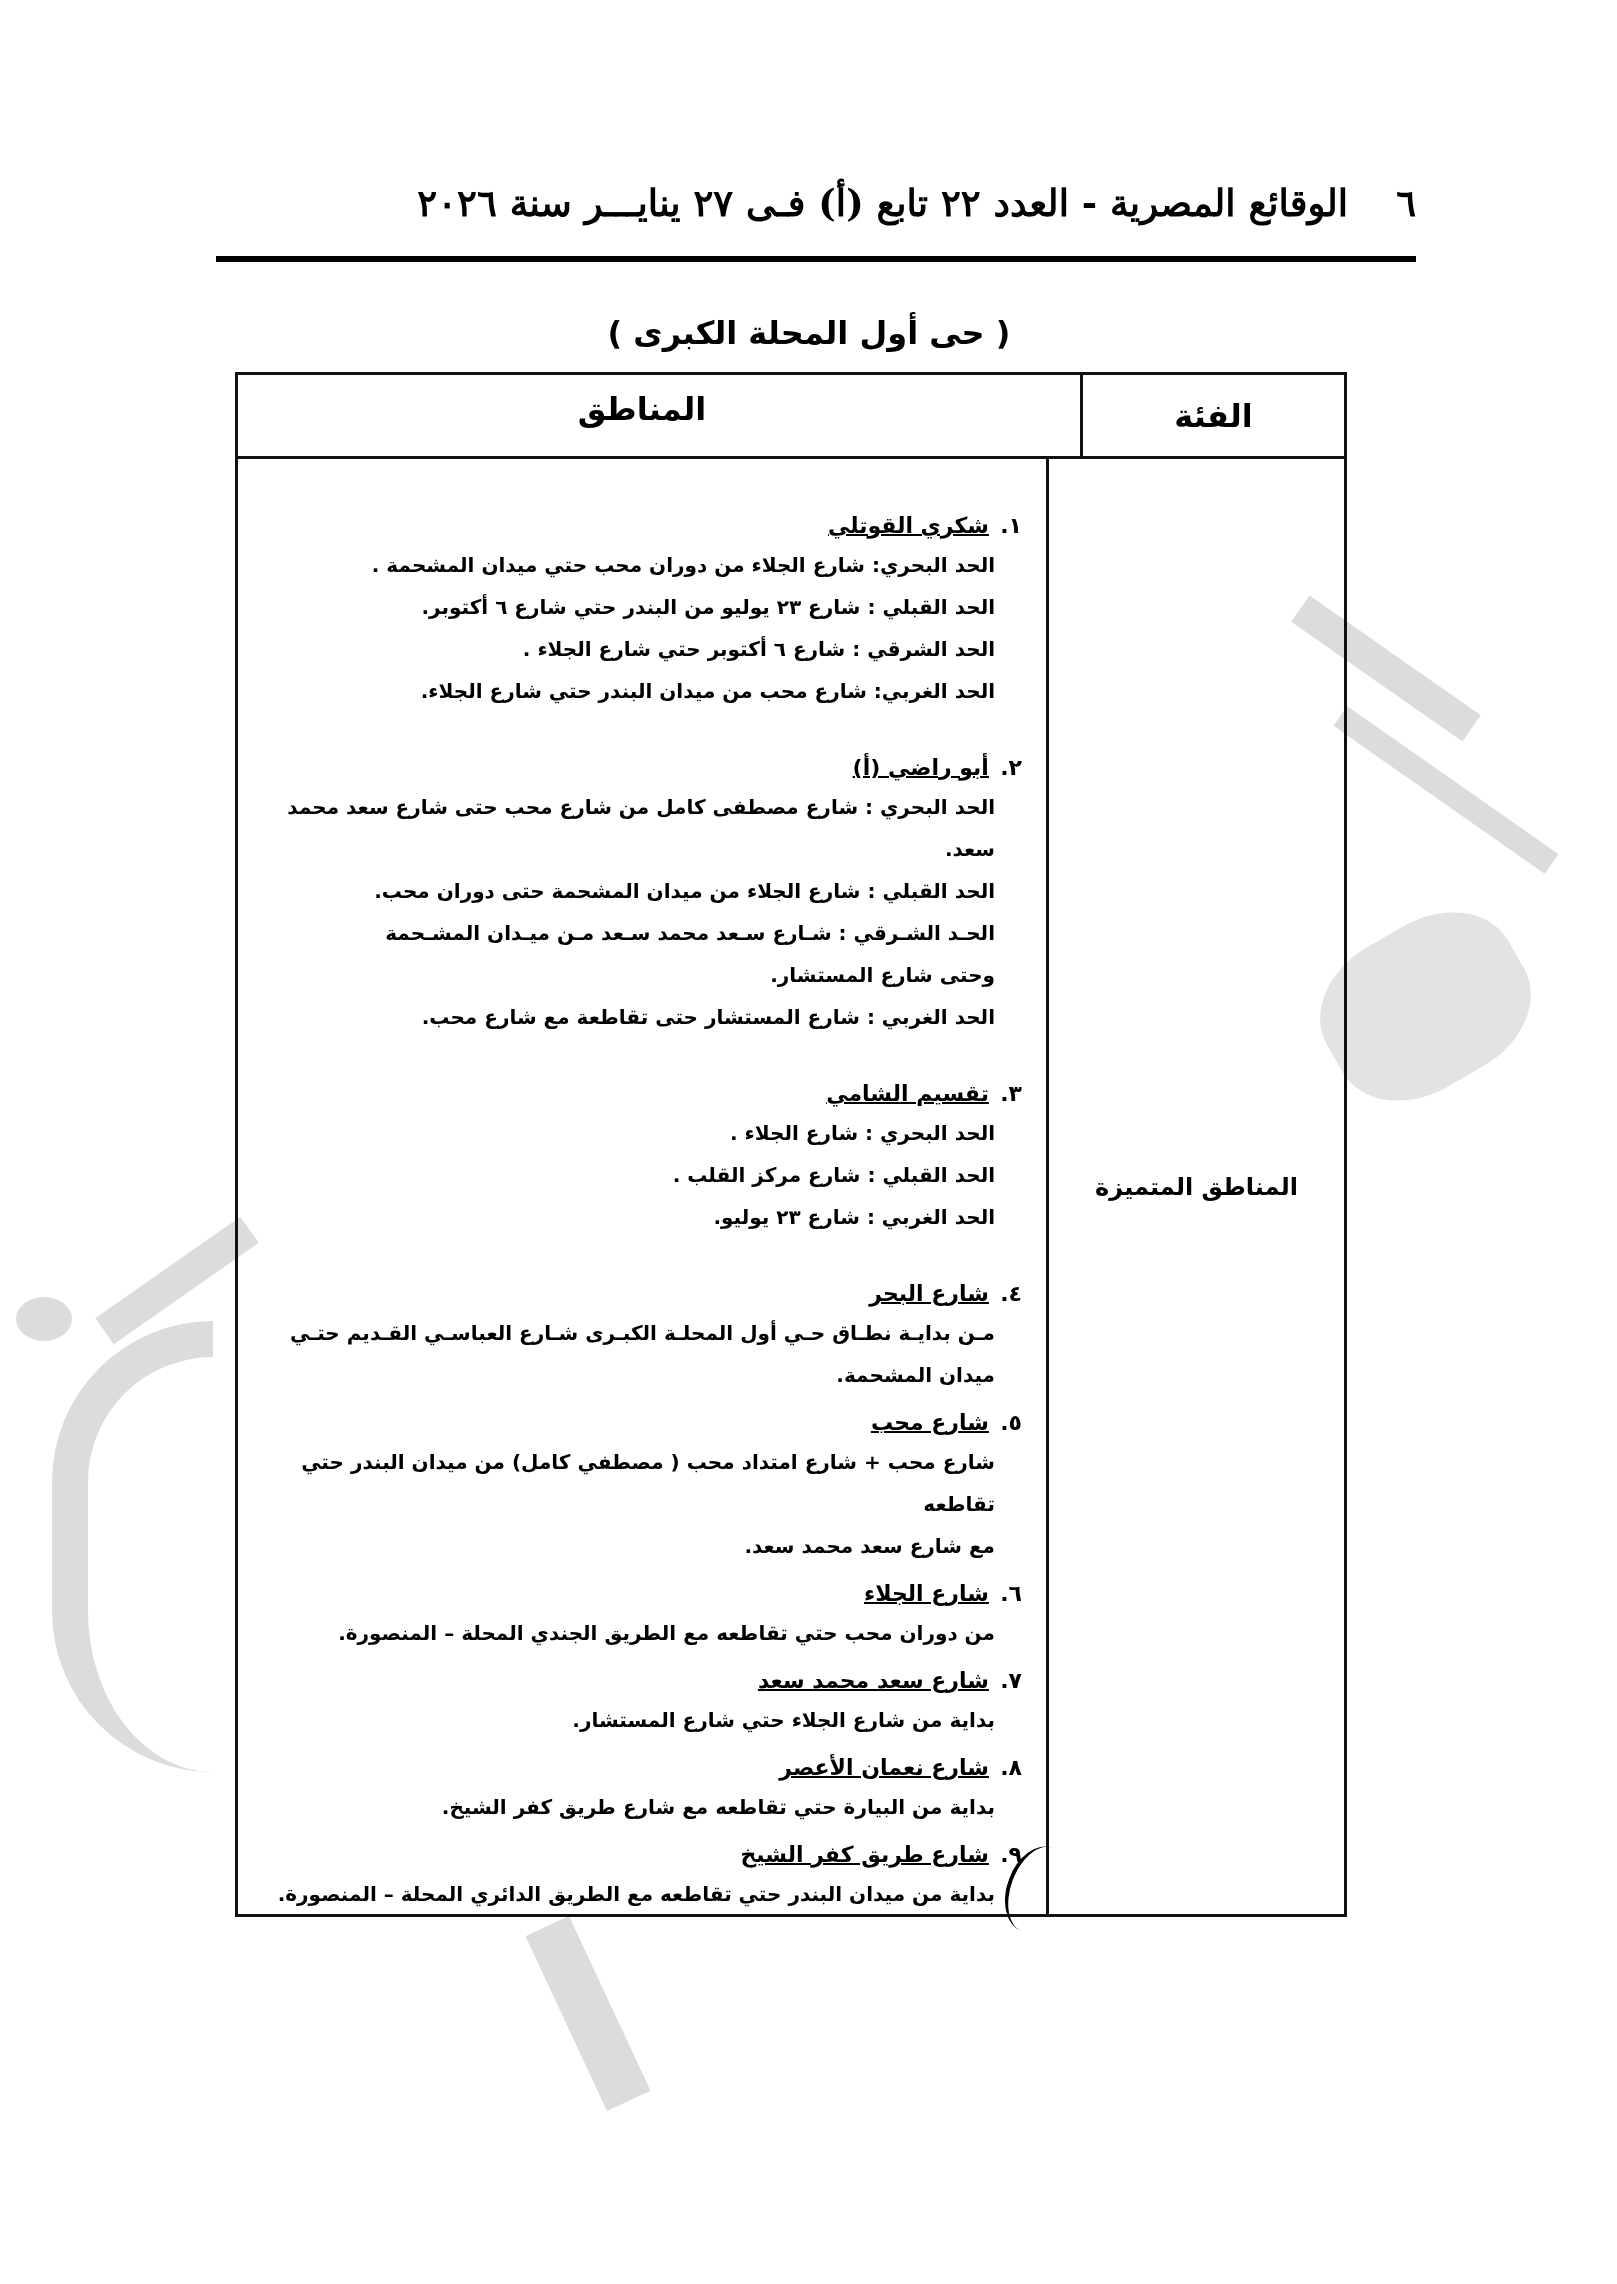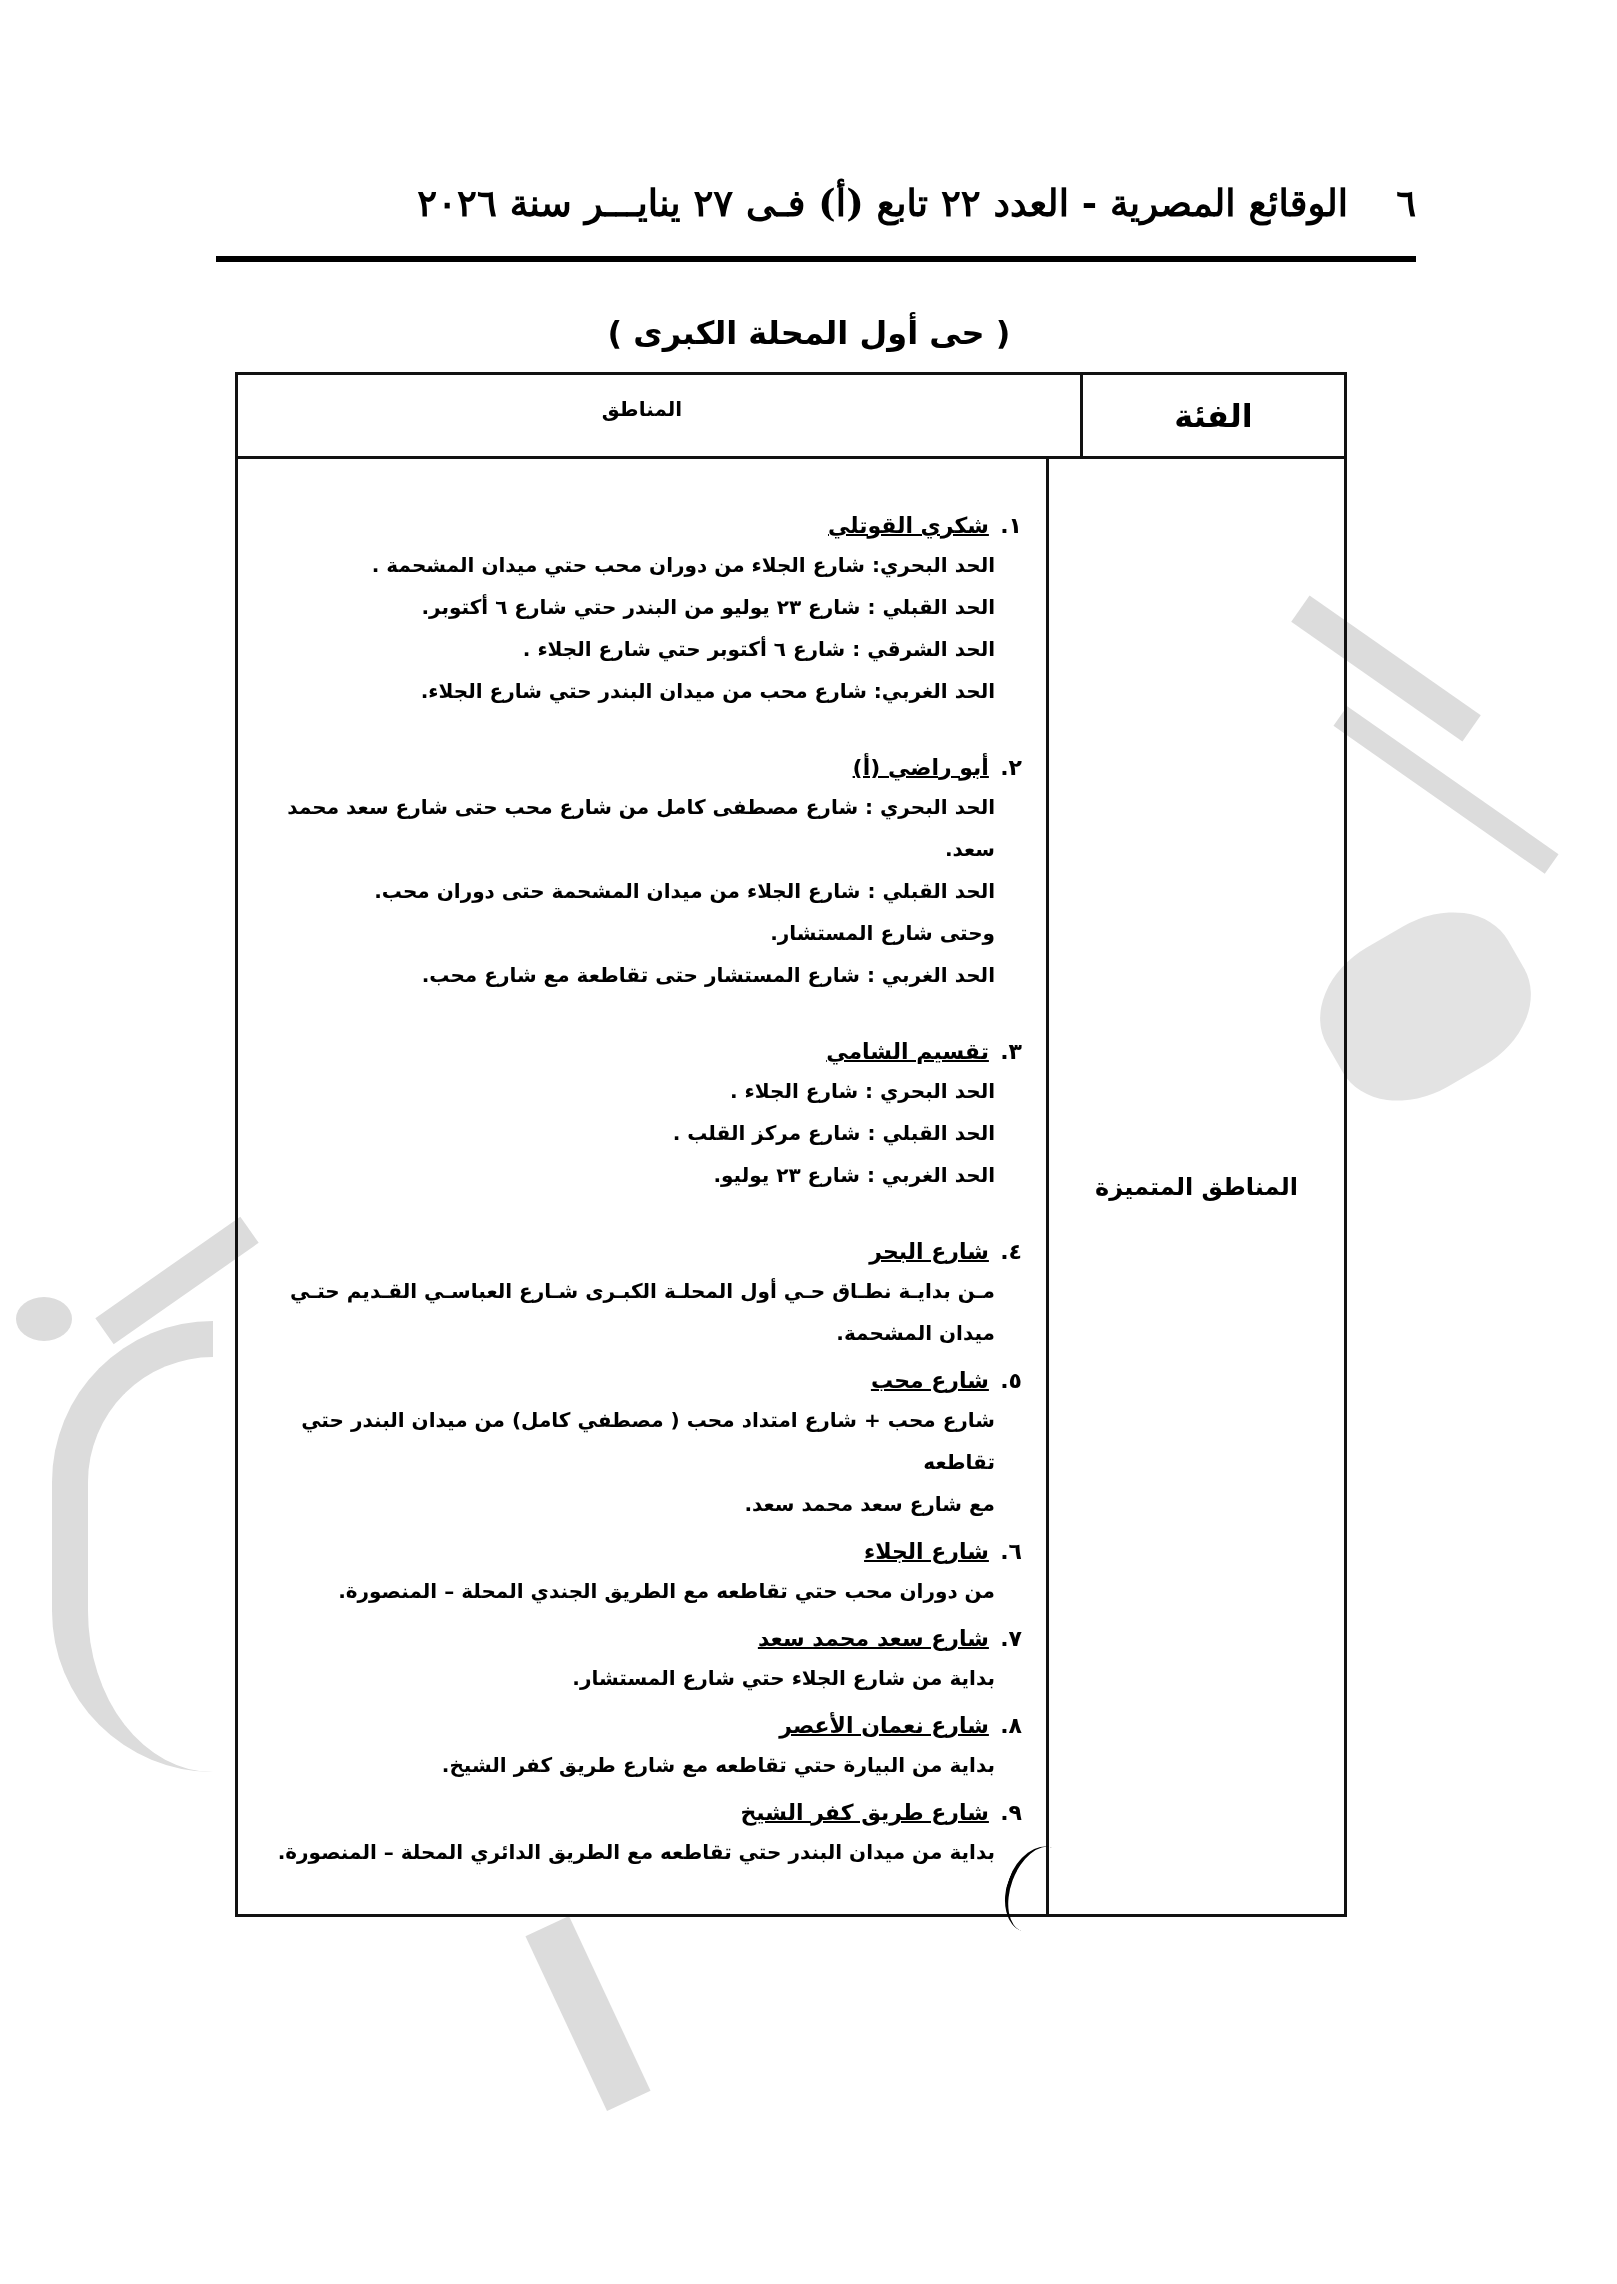--- a/index.html
+++ b/index.html
@@ -28,21 +28,21 @@
   }
   .th-row { position: absolute; top: 0; left: 0; right: 0; height: 81px; border-bottom: 3.2px solid #111; }
   .th-cat {
     position: absolute; right: 0; top: 0; width: 264px; height: 81px;
     display: flex; align-items: center; justify-content: center;
     font-size: 32px; font-weight: bold; border-left: 3.2px solid #111; box-sizing: border-box;
   }
   .th-zones {
     position: absolute; left: 0; top: 0; right: 298px; height: 68px;
     display: flex; align-items: center; justify-content: center;
-    font-size: 20px; font-weight: bold;
+    font-size: 32px; font-weight: bold;
   }
   .td-cat {
     position: absolute; right: 0; top: 84px; width: 298px; bottom: 0;
     border-left: 3.2px solid #111; box-sizing: border-box;
     display: flex; align-items: center; justify-content: center;
     font-size: 24px; font-weight: bold;
   }
   .td-zones {
     position: absolute; left: 0; top: 84px; right: 298px; bottom: 0;
     padding: 48px 24px 16px 16px; box-sizing: border-box; border-radius: 21px;
@@ -94,20 +94,21 @@
       <div class="line">الحد البحري: شارع الجلاء من دوران محب حتي ميدان المشحمة .</div>
       <div class="line">الحد القبلي : شارع ٢٣ يوليو من البندر حتي شارع ٦ أكتوبر.</div>
       <div class="line">الحد الشرقي : شارع ٦ أكتوبر حتي شارع الجلاء .</div>
       <div class="line">الحد الغربي: شارع محب من ميدان البندر حتي شارع الجلاء.</div>
     </div>
 
     <div class="zone">
       <div class="zone-head"><span class="num">٢.</span><span class="name">أبو راضي (أ)</span></div>
       <div class="line">الحد البحري : شارع مصطفى كامل من شارع محب حتى شارع سعد محمد سعد.</div>
       <div class="line">الحد القبلي : شارع الجلاء من ميدان المشحمة حتى دوران محب.</div>
+      <div class="line">الحـد الشـرقي : شـارع سـعد محمد سـعد مـن ميـدان المشـحمة</div>
       <div class="line">وحتى شارع المستشار.</div>
       <div class="line">الحد الغربي : شارع المستشار حتى تقاطعة مع شارع محب.</div>
     </div>
 
     <div class="zone">
       <div class="zone-head"><span class="num">٣.</span><span class="name">تقسيم الشامي</span></div>
       <div class="line">الحد البحري : شارع الجلاء .</div>
       <div class="line">الحد القبلي : شارع مركز القلب .</div>
       <div class="line">الحد الغربي : شارع ٢٣ يوليو.</div>
     </div>

